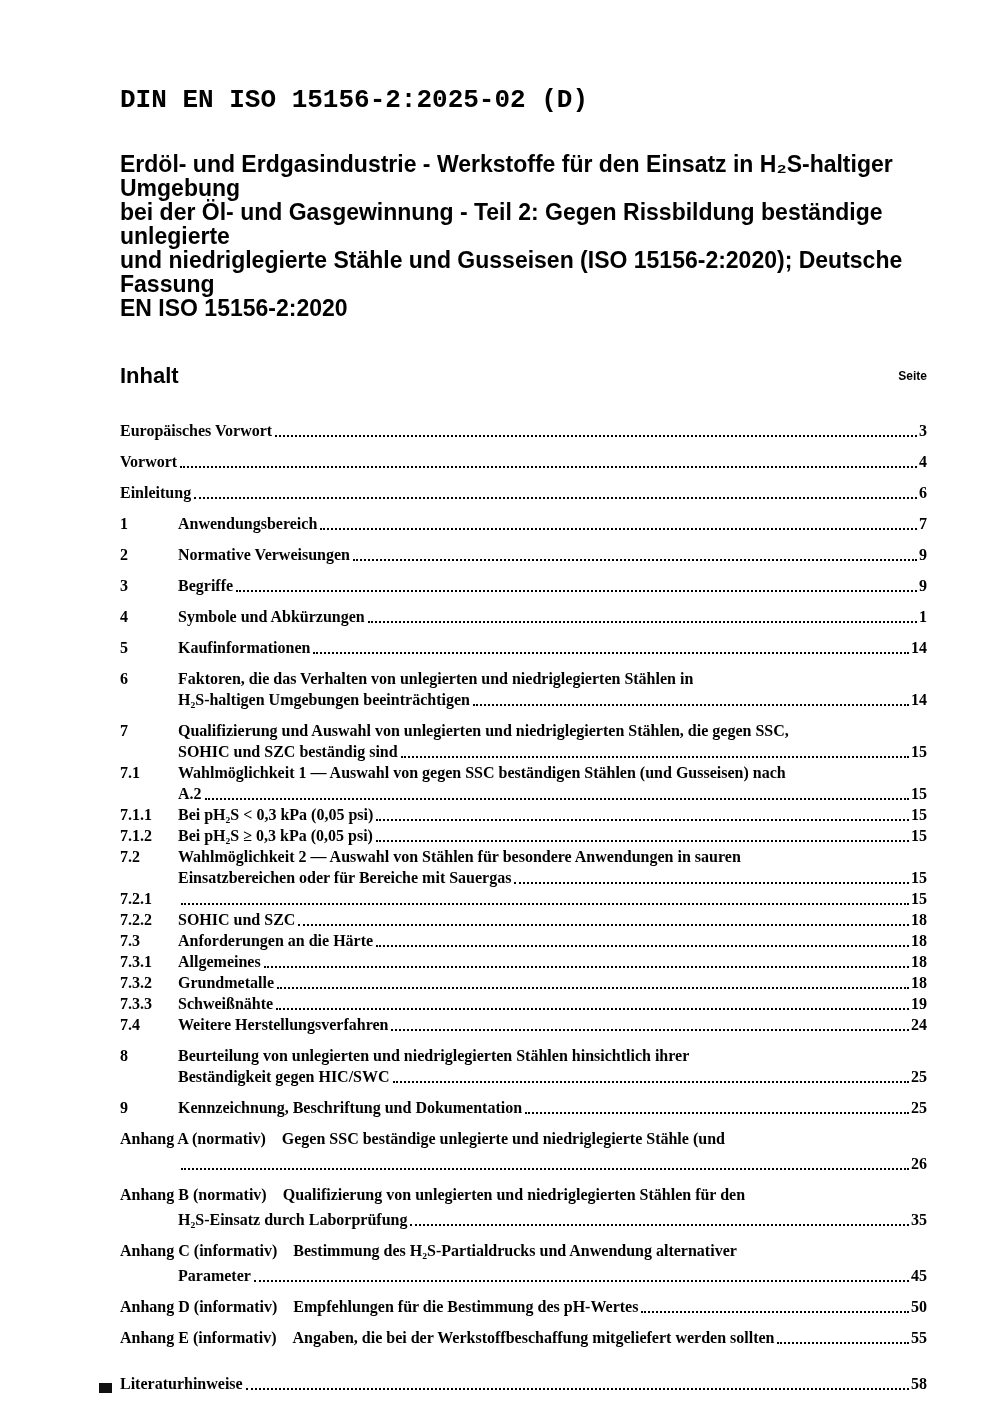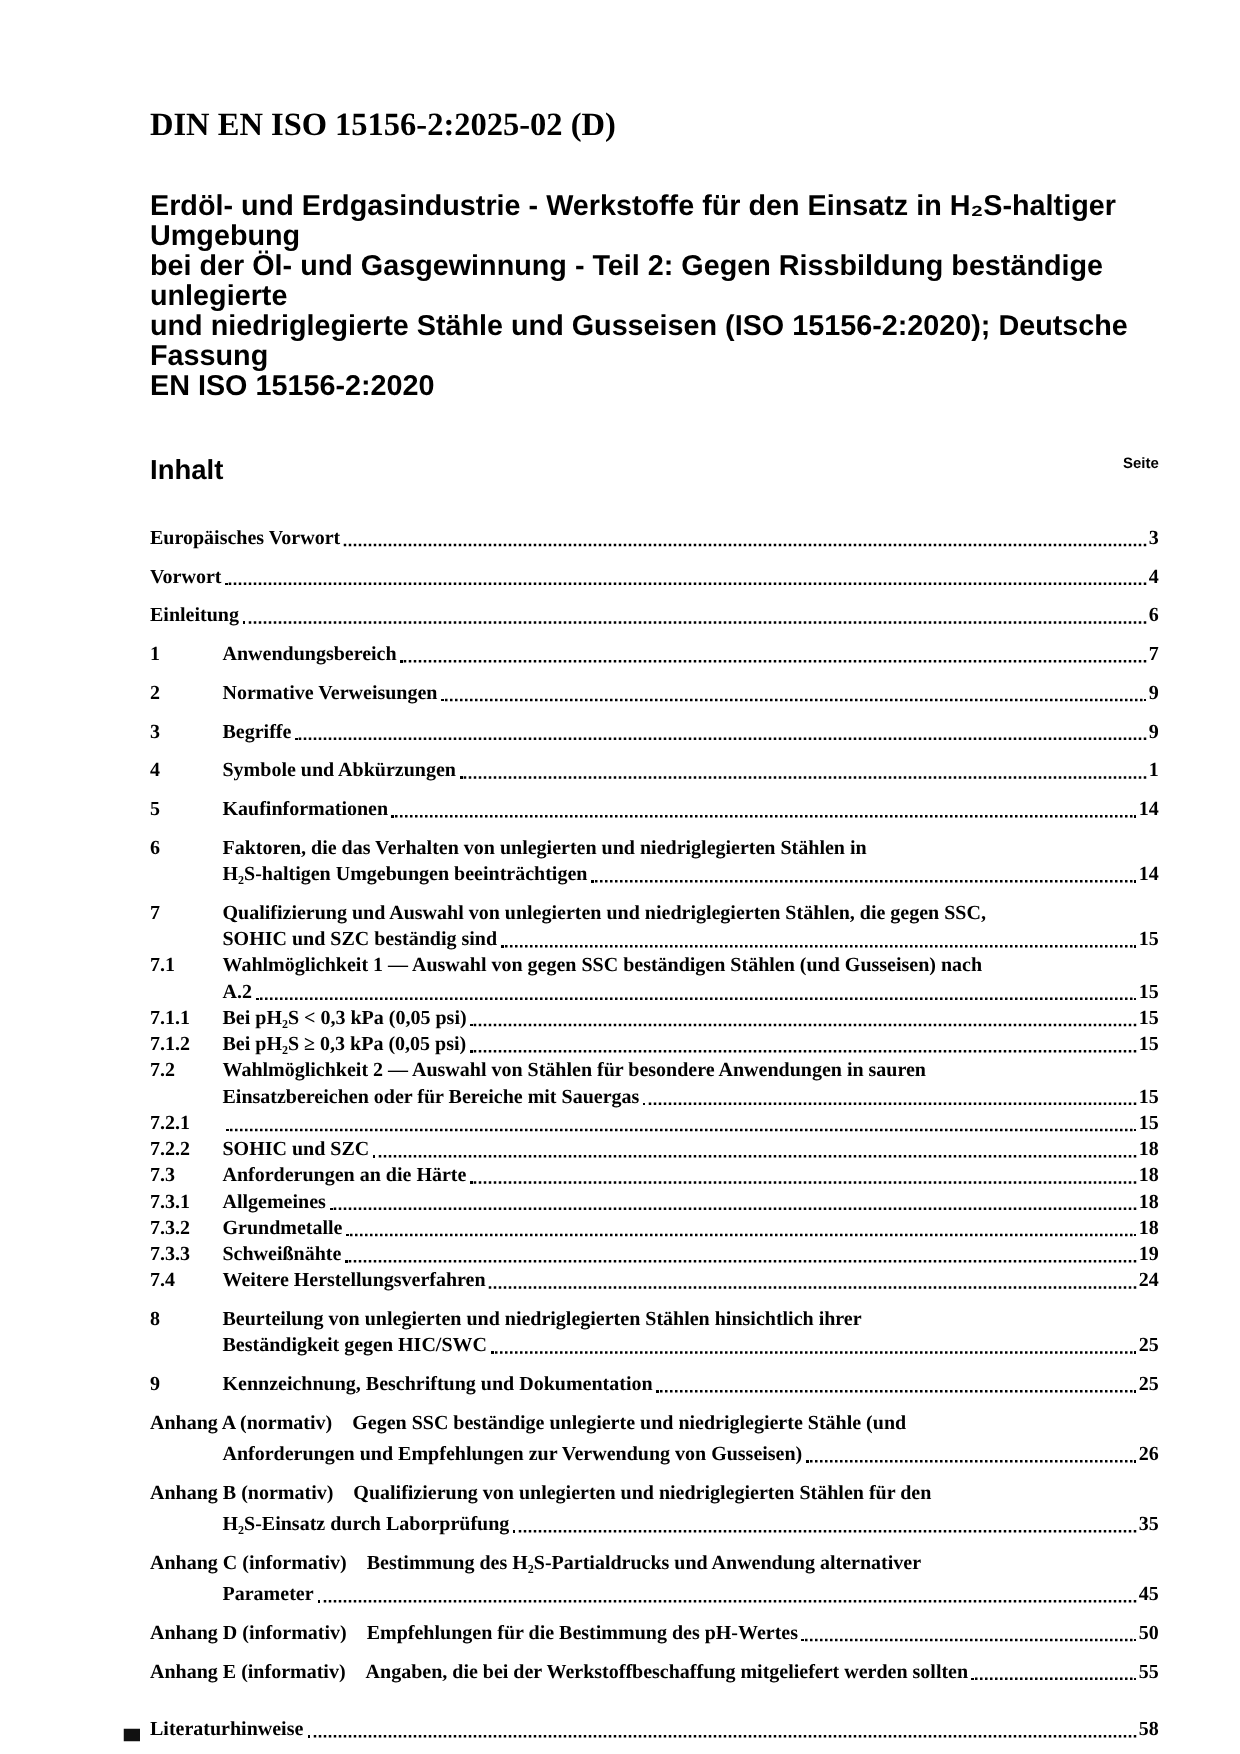--- a/index.html
+++ b/index.html
@@ -7,38 +7,38 @@
   body {
     width: 992px; height: 1403px;
     position: relative;
     font-family: "Liberation Serif", serif;
     color: #000;
     overflow: hidden;
   }
   .page { padding: 85px 65px 0 120px; }
 
   .doc-title {
-    font-family: Liberation Serif, serif;
+    font-family: Liberation Mono, monospace;
     font-weight: 700;
     font-size: 26px;
     line-height: 30px;
     color: #000;
   }
   .subtitle {
     margin-top: 37px;
     font-family: "Liberation Sans", sans-serif;
     font-weight: 700;
     font-size: 23px;
     line-height: 24px;
   }
   .toc-header {
     margin-top: 43px;
     display: flex;
     justify-content: space-between;
-    align-items: flex-start;
+    align-items: center;
   }
   .toc-heading {
     font-family: "Liberation Sans", sans-serif;
     font-weight: 700;
     font-size: 22px;
   }
   .page-col-label {
     font-family: Liberation Sans, sans-serif;
     font-weight: 700;
     font-size: 12px;
@@ -331,21 +331,20 @@
             <span class="dots"></span>
             <span class="pg">25</span>
           </div>
         </span>
   </div>
       <div class="entry gap-normal no-num">
 
     <span class="body">
           <div class="line">Anhang A (normativ)  Gegen SSC beständige unlegierte und niedriglegierte Stähle (und</div>
           <div class="lastline">
-            <span class="t">Anforderungen und Empfehlungen zur Verwendung von Gusseisen)</span>
             <span class="dots"></span>
             <span class="pg">26</span>
           </div>
         </span>
   </div>
       <div class="entry gap-normal no-num">
 
     <span class="body">
           <div class="line">Anhang B (normativ)  Qualifizierung von unlegierten und niedriglegierten Stählen für den</div>
           <div class="lastline">

